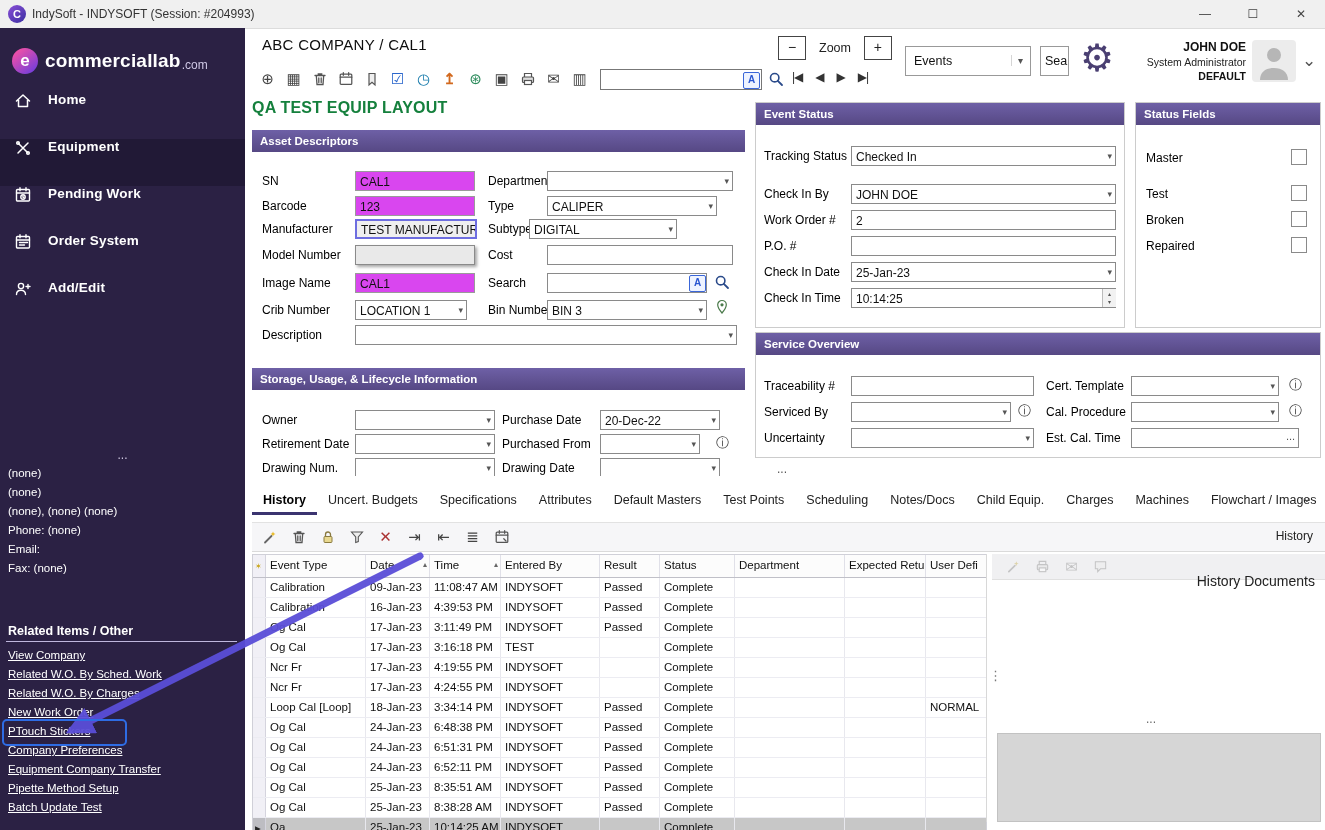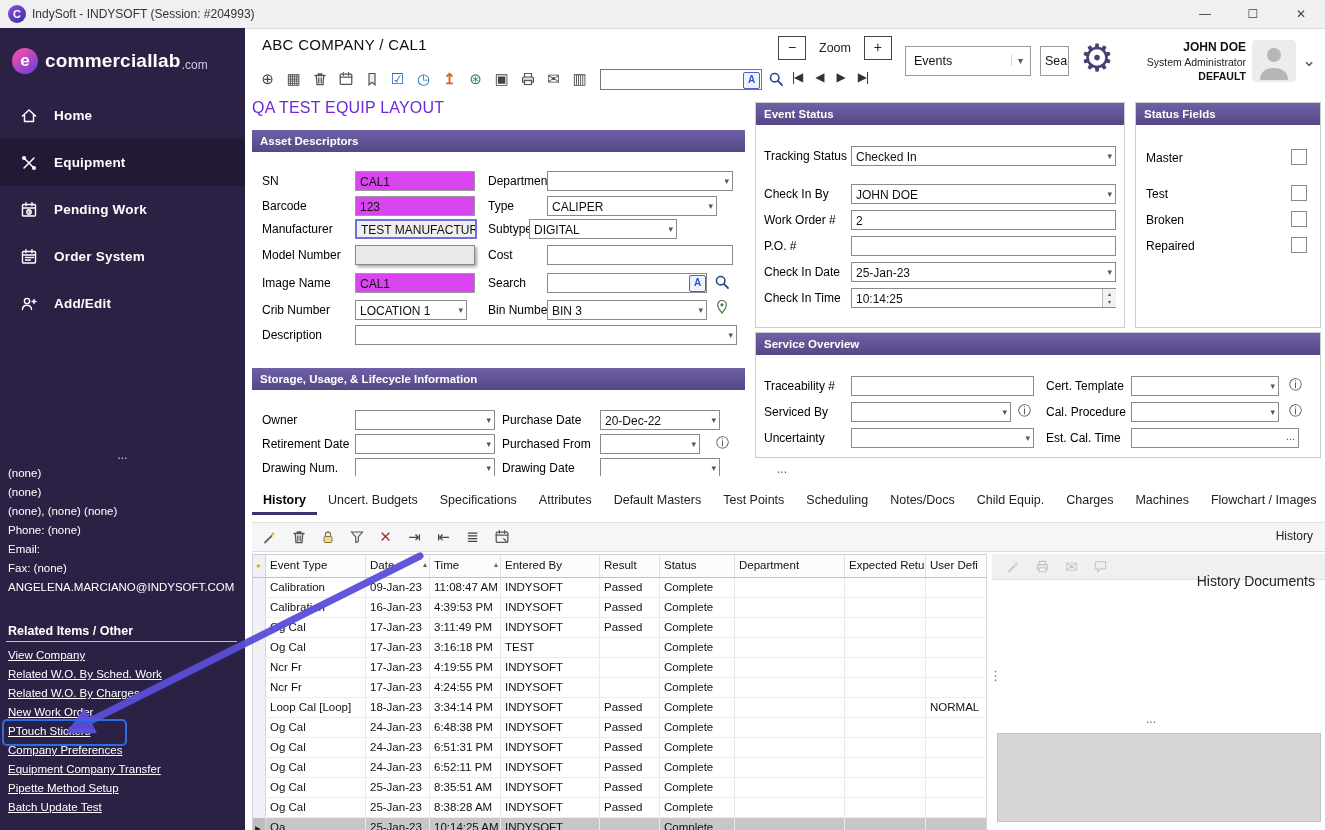--- a/index.html
+++ b/index.html
@@ -17,21 +17,21 @@
   #tb-controls{right:0;top:0;height:28px;display:flex}
   .wbtn{width:48px;height:28px;text-align:center;line-height:28px;font-size:12px;color:#444}
 
   
   #sidebar{left:0;top:28px;width:245px;height:802px;background:#2b2144;color:#fff}
   #logo-row{padding:20px 12px 18px 12px;display:flex;align-items:center}
   #logo-e{width:26px;height:26px;border-radius:50%;background:linear-gradient(140deg,#ee4fa8 15%,#7a3fd8 85%);
           color:#fff;font-weight:bold;font-size:17px;text-align:center;line-height:25px;margin-right:7px;flex:none}
   #logo-main{font-size:19px;font-weight:bold;letter-spacing:.2px}
   #logo-suffix{font-size:12px;color:#cfc8e6;margin-left:1px;align-self:flex-end;padding-bottom:2px}
-  .nav-item{height:47px;display:flex;align-items:center;padding-left:20px;cursor:default}
+  .nav-item{height:47px;display:flex;align-items:flex-start;padding-left:14px;cursor:default}
   .nav-item.active{background:#211936}
   .nav-ico{width:20px;margin-right:14px;flex:none}
   .nav-lab{font-size:13.5px;font-weight:600;letter-spacing:.2px}
   #side-mid{left:0;top:420px;width:245px}
   #side-ellipsis{text-align:center;color:#cfc8e0;font-size:12px;height:16px}
   .iline{font-size:11.5px;line-height:19px;padding-left:8px;white-space:nowrap;overflow:hidden}
   #related{left:0;top:596px;width:245px}
   #related-title{font-size:12.5px;font-weight:bold;padding-left:8px}
   #related-divider{border-bottom:1px solid #bfb7dd;margin:3px 8px 4px 6px}
   .rlink{font-size:11.5px;line-height:19px;margin-left:8px;text-decoration:underline;width:fit-content;
@@ -61,21 +61,21 @@
         padding:7px 0 0 4px;box-sizing:border-box;overflow:hidden;white-space:nowrap}
   #gear{left:1080px;top:38px;font-size:38px;color:#4a3f72;line-height:40px;cursor:pointer}
   #usertxt{left:1126px;top:40px;width:120px;text-align:right}
   #usertxt .u1{font-size:12px;font-weight:bold;line-height:15px}
   #usertxt .u2{font-size:10.5px;line-height:14px;color:#222}
   #usertxt .u3{font-size:10.5px;font-weight:bold;line-height:15px}
   #avatar{left:1252px;top:40px;width:44px;height:42px;background:#ececec;border-radius:4px;overflow:hidden;cursor:pointer}
   #user-chevron{left:1302px;top:50px;font-size:17px;color:#555;cursor:pointer}
 
   
-  #page-title{left:252px;top:99px;font-size:16px;font-weight:400;color:#6d28d9;letter-spacing:.2px}
+  #page-title{left:252px;top:99px;font-size:16px;font-weight:700;color:#15803d;letter-spacing:.2px}
   .panel{position:absolute;background:#fff}
   .panel.bordered{border:1px solid #ccc;box-sizing:border-box}
   .phead{position:absolute;left:0;top:0;right:0;height:22px;color:#fff;font-size:11.5px;font-weight:bold;
          line-height:22px;padding-left:8px;box-sizing:border-box;
          background:linear-gradient(180deg,#6e60a6,#564884)}
   .lab{position:absolute;font-size:12px;color:#000;white-space:nowrap}
   .tb,.dd{position:absolute;height:20px;background:#fff;border:1px solid #8a8a8a;font-size:12px;
           padding:3px 3px 0 4px;box-sizing:border-box;overflow:hidden;white-space:nowrap}
   .dd{padding-right:16px;cursor:pointer}
   .dd::after{content:"▾";position:absolute;right:3px;top:4px;font-size:9px;color:#555}
@@ -211,21 +211,20 @@
 
   <div class="a" id="side-mid">
     <div id="side-ellipsis">...</div>
     <div>
         <div class="iline">(none)</div>
         <div class="iline">(none)</div>
         <div class="iline">(none), (none)  (none)</div>
         <div class="iline">Phone:  (none)</div>
         <div class="iline">Email:</div>
         <div class="iline">Fax:  (none)</div>
-        <div class="iline">ANGELENA.MARCIANO@INDYSOFT.COM</div>
       </div>
   </div>
 
   <div class="a" id="related">
     <div id="related-title">Related Items / Other</div>
     <div id="related-divider"></div>
     <div class="related-links">
         <div class="rlink">View Company</div>
         <div class="rlink">Related W.O. By Sched. Work</div>
         <div class="rlink">Related W.O. By Charges</div>

